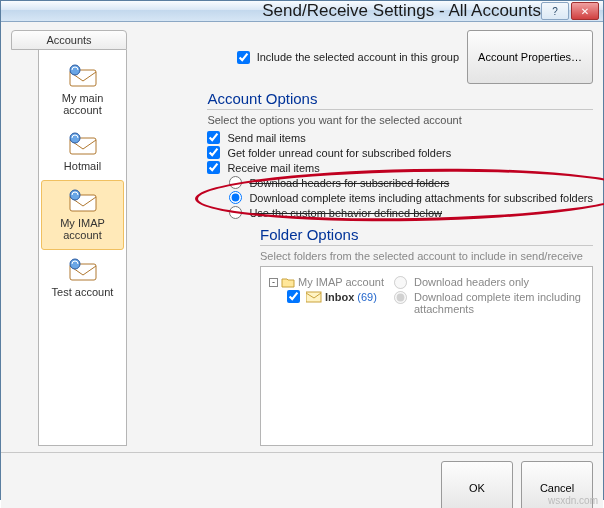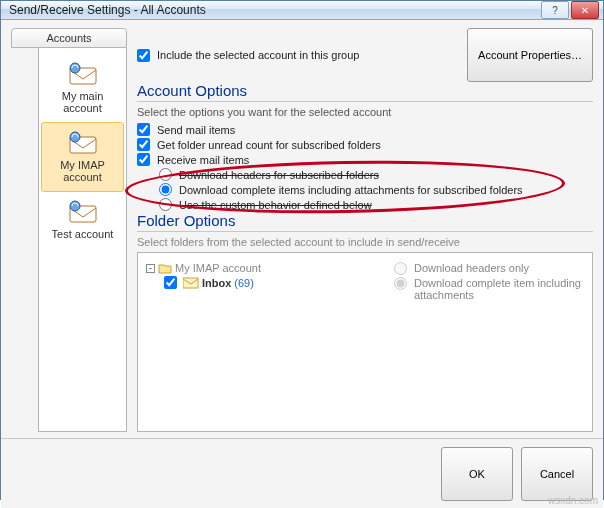--- a/index.html
+++ b/index.html
@@ -22,21 +22,21 @@
   }
   .titlebar {
     height: 28px;
     background: linear-gradient(to bottom, #f9fcff 0%, #d9e7f5 45%, #c3d8ed 46%, #d6e6f5 100%);
     border-bottom: 1px solid #8ba7c4;
     display: flex;
     align-items: center;
     padding: 0 4px 0 8px;
     color: #1a1a1a;
   }
-  .titlebar .title { flex: 1; font-size: 12px; }
+  .titlebar .title { flex: 1; font-size: 17px; text-align: right; }
   .winbtns { display: flex; gap: 2px; }
   .winbtn {
     width: 28px; height: 18px;
     border: 1px solid #8aa5c2;
     border-radius: 2px;
     background: linear-gradient(#f4f8fc,#dce9f5);
     display:flex;align-items:center;justify-content:center;
     font-size:10px;color:#2a4a6a;
   }
   .winbtn.close { background: linear-gradient(#f0a0a0,#d04040); color:#fff; border-color:#a03030;}
@@ -75,21 +75,21 @@
     font-size:11px;
     border-radius:3px;
   }
   .acct.selected {
     background:#ffe9b8;
     border:1px solid #f0c060;
   }
   .acct .ico {
     width:34px;height:28px;margin:0 auto 2px auto;
   }
-  .main { flex:1; display:flex;flex-direction:column; gap:0; }
+  .main { flex:1; display:flex;flex-direction:column; gap:6px;align-items:flex-end; }
   .row1 { display:flex; align-items:center; gap:8px; }
   .row1 .chk { flex:1; }
   .btn {
     border:1px solid #9a9a9a;
     background:linear-gradient(#fdfdfd,#e4e4e4);
     padding:20px 10px;
     border-radius:3px;
     font-size:11px;
     min-width:80px;
     text-align:center;
@@ -162,20 +162,31 @@
         <div class="acct">
           <div class="ico">
             <svg viewBox="0 0 34 28">
                 <rect x="4" y="8" width="26" height="16" rx="2" fill="#fff" stroke="#b07830"></rect>
                 <path d="M4 10 L17 19 L30 10" stroke="#b07830" fill="none"></path>
                 <circle cx="9" cy="8" r="5" fill="#6aa6e6" stroke="#2a5aa0"></circle>
                 <path d="M6 8 A3 3 0 1 1 12 8" stroke="#fff" fill="none"></path>
               </svg>
           </div>
           <div>My main account</div>
+        </div>
+        <div class="acct">
+          <div class="ico">
+            <svg viewBox="0 0 34 28">
+                <rect x="4" y="8" width="26" height="16" rx="2" fill="#fff" stroke="#b07830"></rect>
+                <path d="M4 10 L17 19 L30 10" stroke="#b07830" fill="none"></path>
+                <circle cx="9" cy="8" r="5" fill="#6aa6e6" stroke="#2a5aa0"></circle>
+                <path d="M6 8 A3 3 0 1 1 12 8" stroke="#fff" fill="none"></path>
+              </svg>
+          </div>
+          <div>Hotmail</div>
         </div>
         <div class="acct selected">
           <div class="ico">
             <svg viewBox="0 0 34 28">
                 <rect x="4" y="8" width="26" height="16" rx="2" fill="#fff" stroke="#b07830"></rect>
                 <path d="M4 10 L17 19 L30 10" stroke="#b07830" fill="none"></path>
                 <circle cx="9" cy="8" r="5" fill="#6aa6e6" stroke="#2a5aa0"></circle>
                 <path d="M6 8 A3 3 0 1 1 12 8" stroke="#fff" fill="none"></path>
               </svg>
           </div>

